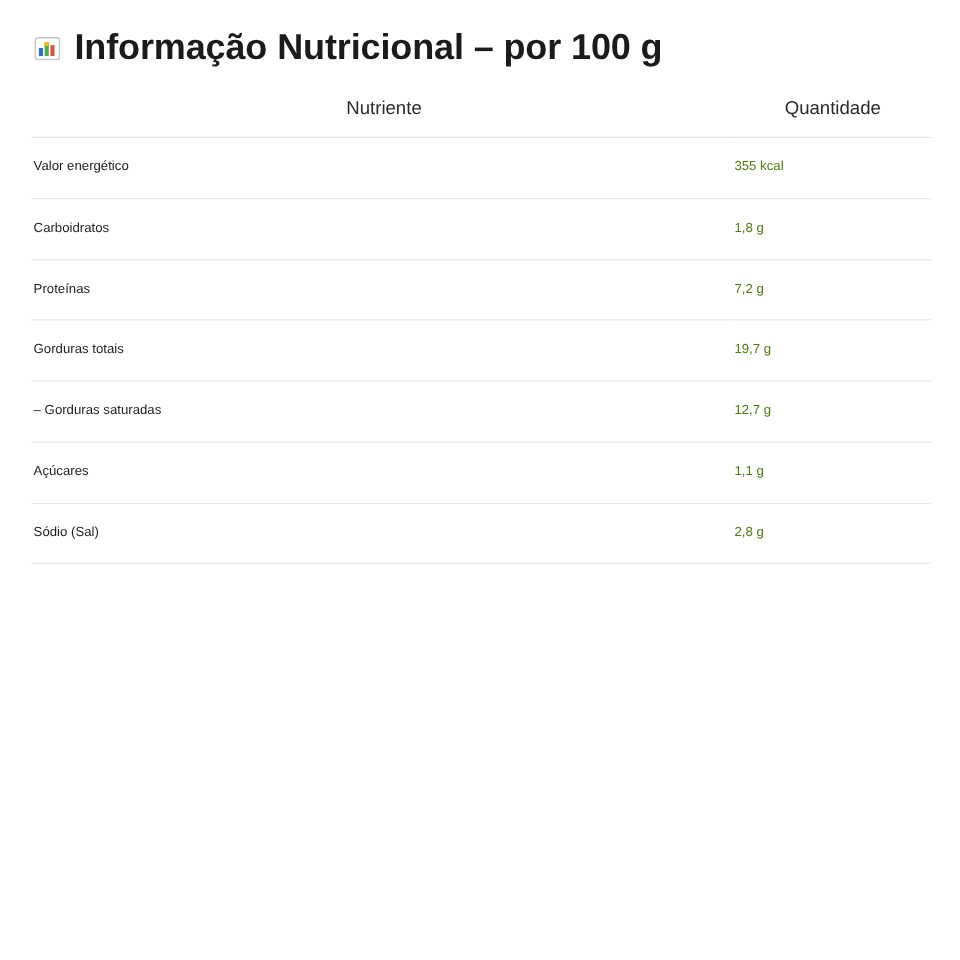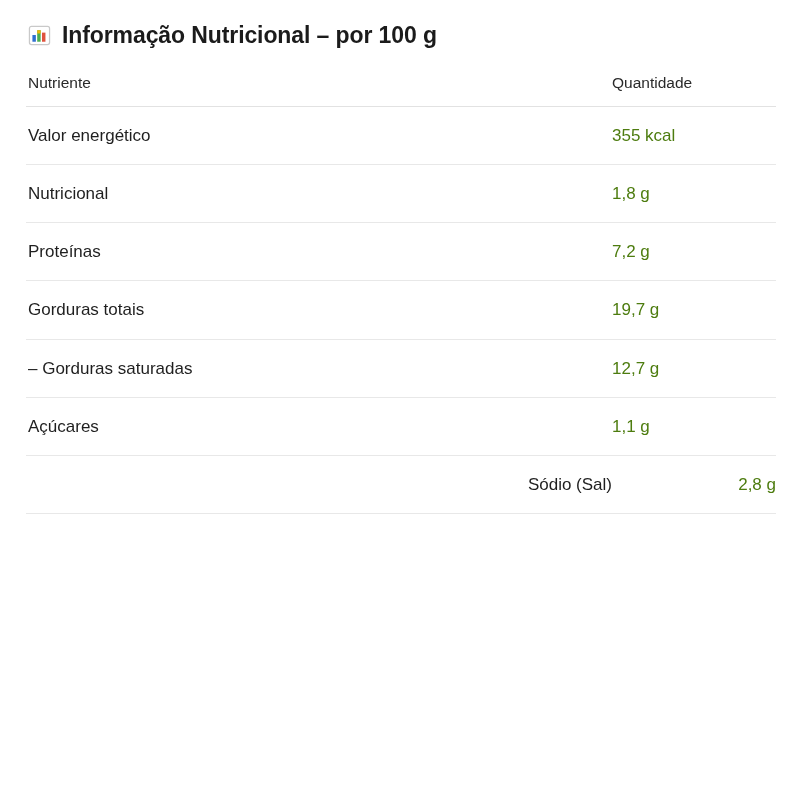--- a/index.html
+++ b/index.html
@@ -34,71 +34,70 @@
   }
 
   .title-icon {
     width: 23px;
     height: 23px;
     display: block;
     flex: 0 0 auto;
   }
 
   .title-text {
-    font-size: 23px;
+    font-size: 30px;
     font-weight: 600;
     letter-spacing: -0.1px;
     color: #1b1b1b;
     line-height: 1.2;
     white-space: nowrap;
   }
 
   
   .nutri-table {
     width: 100%;
     border-collapse: collapse;
     table-layout: fixed;
   }
 
   .nutri-table col.col-nutrient { width: 586px; }
   .nutri-table col.col-amount   { width: auto; }
 
   .nutri-table thead th {
-    text-align: left;
+    text-align: center;
     font-size: 15.5px;
     font-weight: 400;
     color: #2a2a2a;
     padding: 8px 0 14px 2px;
     border-bottom: 1px solid #e2e2e2;
     vertical-align: bottom;
   }
 
   .nutri-table thead th.amount-head {
     padding-left: 0;
     margin-left: 20px;
   }
 
   .nutri-table tbody td {
-    font-size: 17px;
+    font-size: 11px;
     font-weight: 400;
     color: #1f1f1f;
     padding: 18px 0 18px 2px;
     border-bottom: 1px solid #e8e8e8;
     vertical-align: middle;
     line-height: 1.25;
   }
 
   .nutri-table tbody td.amount-cell {
     padding-left: 0;
     color: #4d7c0f;
   }
 
   .nutri-table tbody tr:last-child td {
     border-bottom: 1px solid #e8e8e8;
-    text-align: right;
   }
 
   
 </style>
 </head>
 <body>
 
 <div class="page">
   <div class="content">
 
@@ -125,21 +124,21 @@
           <th class="nutrient-head">Nutriente</th>
           <th class="amount-head">Quantidade</th>
         </tr>
       </thead>
       <tbody>
         <tr>
           <td class="nutrient-cell">Valor energético</td>
           <td class="amount-cell">355 kcal</td>
         </tr>
         <tr>
-          <td class="nutrient-cell">Nutricional</td>
+          <td class="nutrient-cell">Carboidratos</td>
           <td class="amount-cell">1,8 g</td>
         </tr>
         <tr>
           <td class="nutrient-cell">Proteínas</td>
           <td class="amount-cell">7,2 g</td>
         </tr>
         <tr>
           <td class="nutrient-cell">Gorduras totais</td>
           <td class="amount-cell">19,7 g</td>
         </tr>

